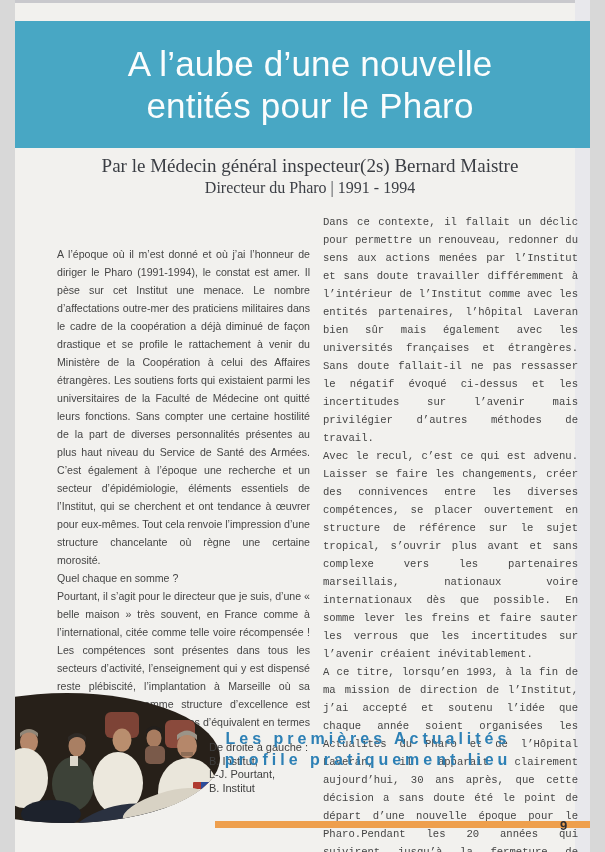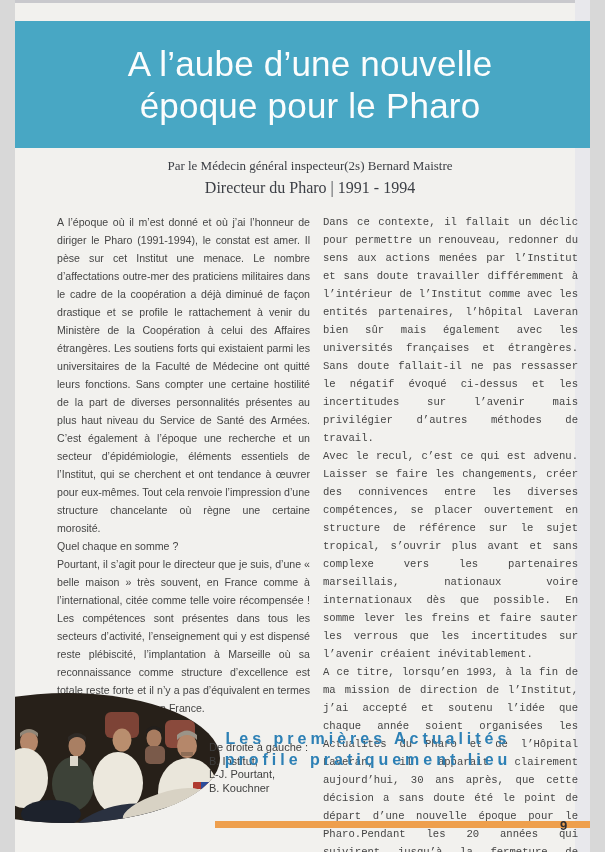--- a/index.html
+++ b/index.html
@@ -20,30 +20,30 @@
   .banner .t-line{
     font-size:35px;line-height:42px;font-weight:400;letter-spacing:.2px;
     font-family:"Liberation Sans",sans-serif;text-align:center;
   }
 
   
   .byline{
     position:absolute;left:0;top:155px;width:590px;text-align:center;
     font-family:"Liberation Serif",serif;color:#3b3e44;
   }
-  .byline .b1{font-size:13px;line-height:22px;}
+  .byline .b1{font-size:19px;line-height:22px;}
   .byline .b2{font-size:16px;line-height:21px;}
 
   
   .col{
     position:absolute;top:213px;
     font-size:10.6px;line-height:18px;color:#454545;
     text-align:justify;text-justify:inter-word;
   }
-  .col-left{left:42px;width:253px;}
+  .col-left{left:42px;width:253px;margin-top:32px;}
   .col-right{left:308px;width:255px;font-family:Liberation Mono, monospace;}
   .para{margin:0;}
 
   
   .photo-svg{position:absolute;left:0;top:690px;width:210px;height:135px;display:block;}
 
   
   .photo-caption{
     position:absolute;left:194px;top:694px;width:130px;
     font-size:11px;line-height:13.5px;color:#3f3f3f;margin-top:47px;
@@ -65,21 +65,21 @@
 </style>
 </head>
 <body>
 
 <div class="page">
   <div class="scan-top-line"></div>
   <div class="scan-edge-right"></div>
 
   <div class="banner">
     <div class="t-line">A l’aube d’une nouvelle</div>
-    <div class="t-line">époque pour le Pharo</div>
+    <div class="t-line">entités pour le Pharo</div>
   </div>
 
   <div class="byline">
     <div class="b1">Par le Médecin général inspecteur(2s) Bernard Maistre</div>
     <div class="b2">Directeur du Pharo  | 1991 - 1994</div>
   </div>
 
   <div class="col col-left">
     <p class="para">A l’époque où il m’est donné et où j’ai l’honneur de diriger le Pharo (1991-1994), le constat est amer. Il pèse sur cet Institut une menace. Le nombre d’affectations outre-mer des praticiens militaires dans le cadre de la coopération a déjà diminué de façon drastique et se profile le rattachement à venir du Ministère de la Coopération à celui des Affaires étrangères. Les soutiens forts qui existaient parmi les universitaires de la Faculté de Médecine ont quitté leurs fonctions. Sans compter une certaine hostilité de la part de diverses personnalités présentes au plus haut niveau du Service de Santé des Armées. C’est également à l’époque une recherche et un secteur d’épidémiologie, éléments essentiels de l’Institut, qui se cherchent et ont tendance à œuvrer pour eux-mêmes. Tout cela renvoie l’impression d’une structure chancelante où règne une certaine morosité.</p>
     <p class="para">Quel chaque en somme ?</p>
@@ -129,21 +129,21 @@
       <path d="M60,135 q40,-30 90,-18 l60,18 z" fill="#2a3140"></path>
       <ellipse cx="148" cy="116" rx="42" ry="13" fill="#d8d2c4" transform="rotate(-18 148 116)"></ellipse>
       <ellipse cx="36" cy="124" rx="30" ry="14" fill="#1d222c"></ellipse>
     </g>
   </svg>
 
   <div class="photo-caption">
     <div>De droite à gauche :</div>
     <div>B. Institut,</div>
     <div>L-J. Pourtant,</div>
-    <div>B. Kouchner</div>
+    <div>B. Institut</div>
   </div>
 
   <div class="pull-quote">
     <div>Les premières Actualités</div>
     <div>profile pratiquement lieu</div>
   </div>
 
   <div class="bottom-rule"></div>
   <div class="page-number">9</div>
 </div>

